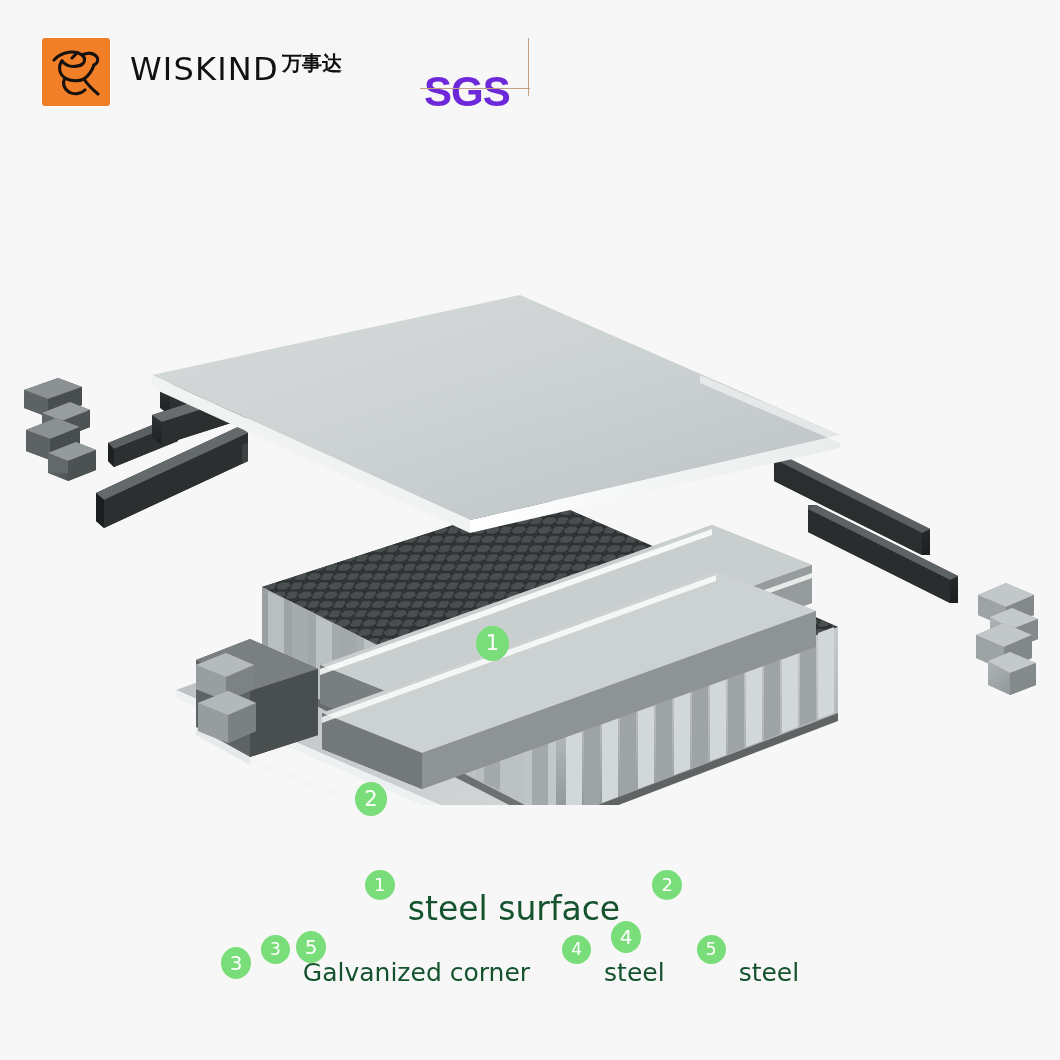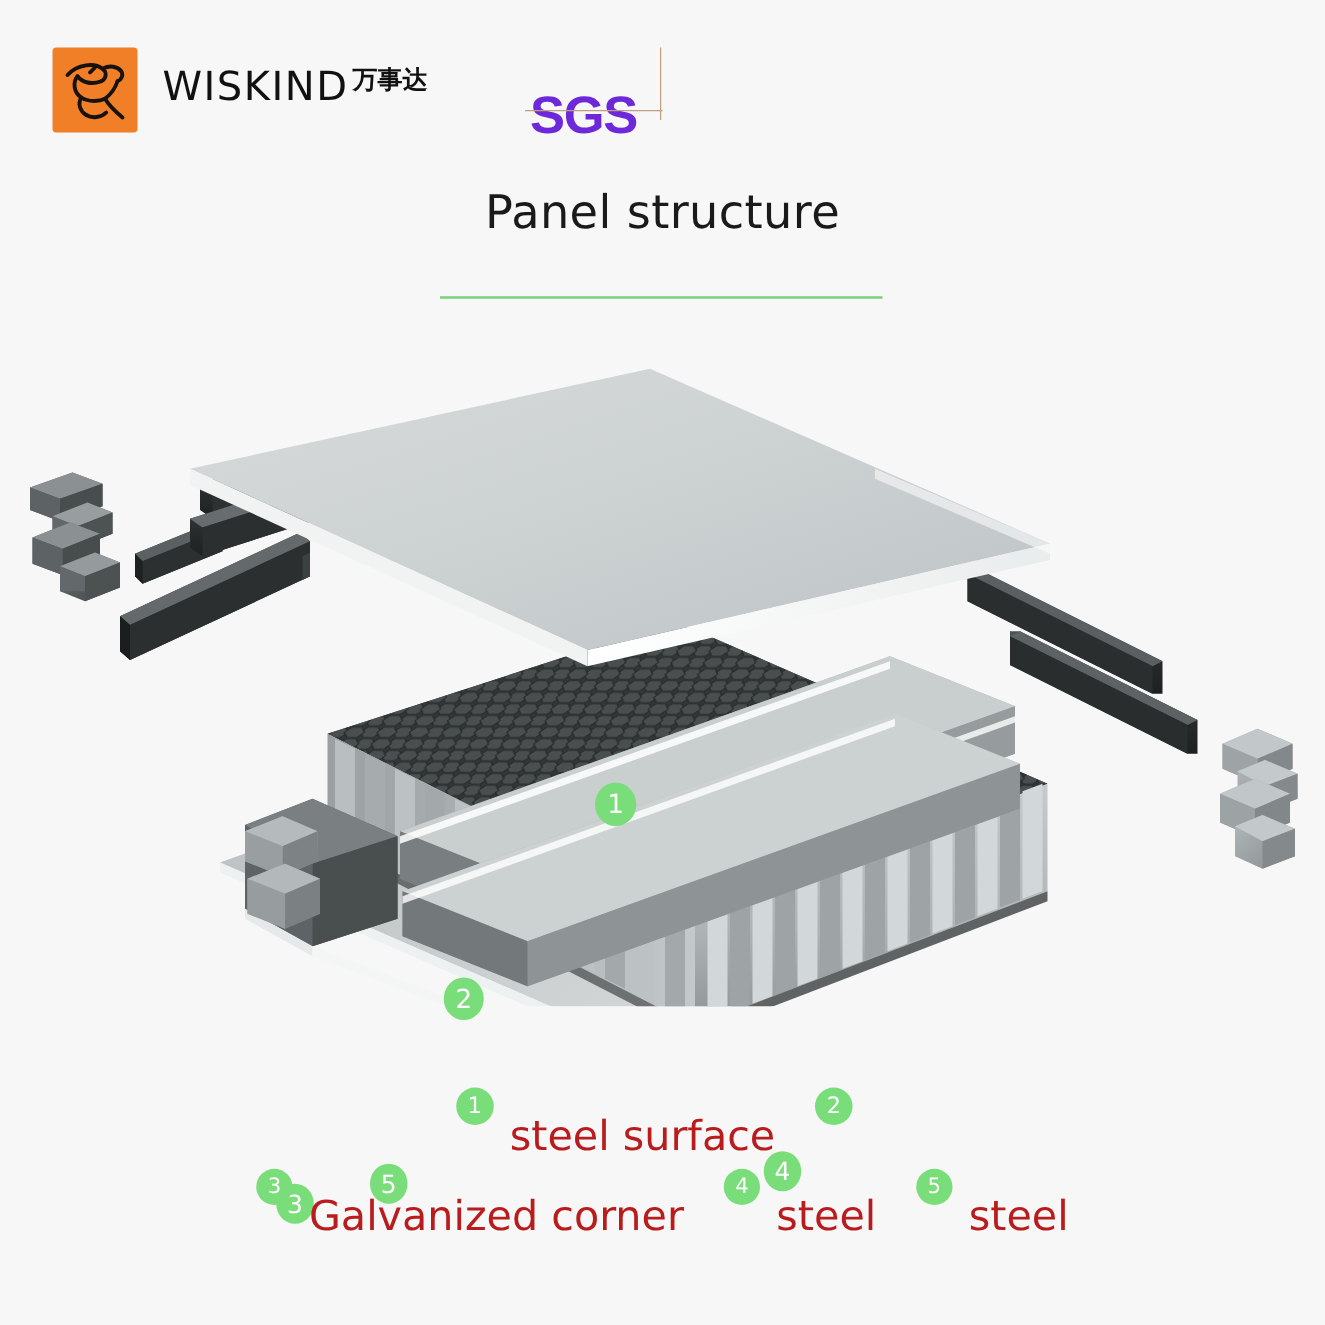--- a/index.html
+++ b/index.html
@@ -159,26 +159,26 @@
     flex: none;
     line-height: 1;
   }
   .legend-row.row1 .legend-badge {
     width: 30px; height: 30px; font-size: 18px; margin-right: 13px;
   }
   .legend-row.row2 .legend-badge {
     width: 29px; height: 29px; font-size: 17px; margin-right: 13px;
   }
   .legend-label {
-    color: #b91c1c;
+    color: #14532d;
     font-weight: 400;
     margin-top: 46px;
   }
   .legend-row.row1 .legend-label { font-size: 33px; }
-  .legend-row.row2 .legend-label { font-size: 33px; }
+  .legend-row.row2 .legend-label { font-size: 25px; }
 </style>
 </head>
 <body>
 
 <div id="page">
 
   <div id="header">
 
     <div id="brand-logo-mark">
       <svg width="68" height="68" viewBox="0 0 68 68" aria-hidden="true">
@@ -199,24 +199,20 @@
     <div id="brand-wordmark">WISKIND</div>
     <div id="brand-wordmark-cn">万事达</div>
 
     <div id="sgs-logo">
       <div id="sgs-text">SGS</div>
       <div id="sgs-rule-h"></div>
       <div id="sgs-rule-v"></div>
     </div>
   </div>
 
-  <div id="title-block">
-    <div id="page-title">Panel structure</div>
-    <div id="title-underline"></div>
-  </div>
 
   <div id="diagram">
     <svg width="1060" height="540" viewBox="0 0 1060 540" aria-hidden="true">
       <defs>
         <linearGradient id="gTopFace" x1="0" y1="0" x2="1" y2="1">
           <stop offset="0%" stop-color="#d6dadb"></stop>
           <stop offset="45%" stop-color="#cdd2d3"></stop>
           <stop offset="100%" stop-color="#bdc3c5"></stop>
         </linearGradient>
         <linearGradient id="gSheetEdge" x1="0" y1="0" x2="1" y2="0">

